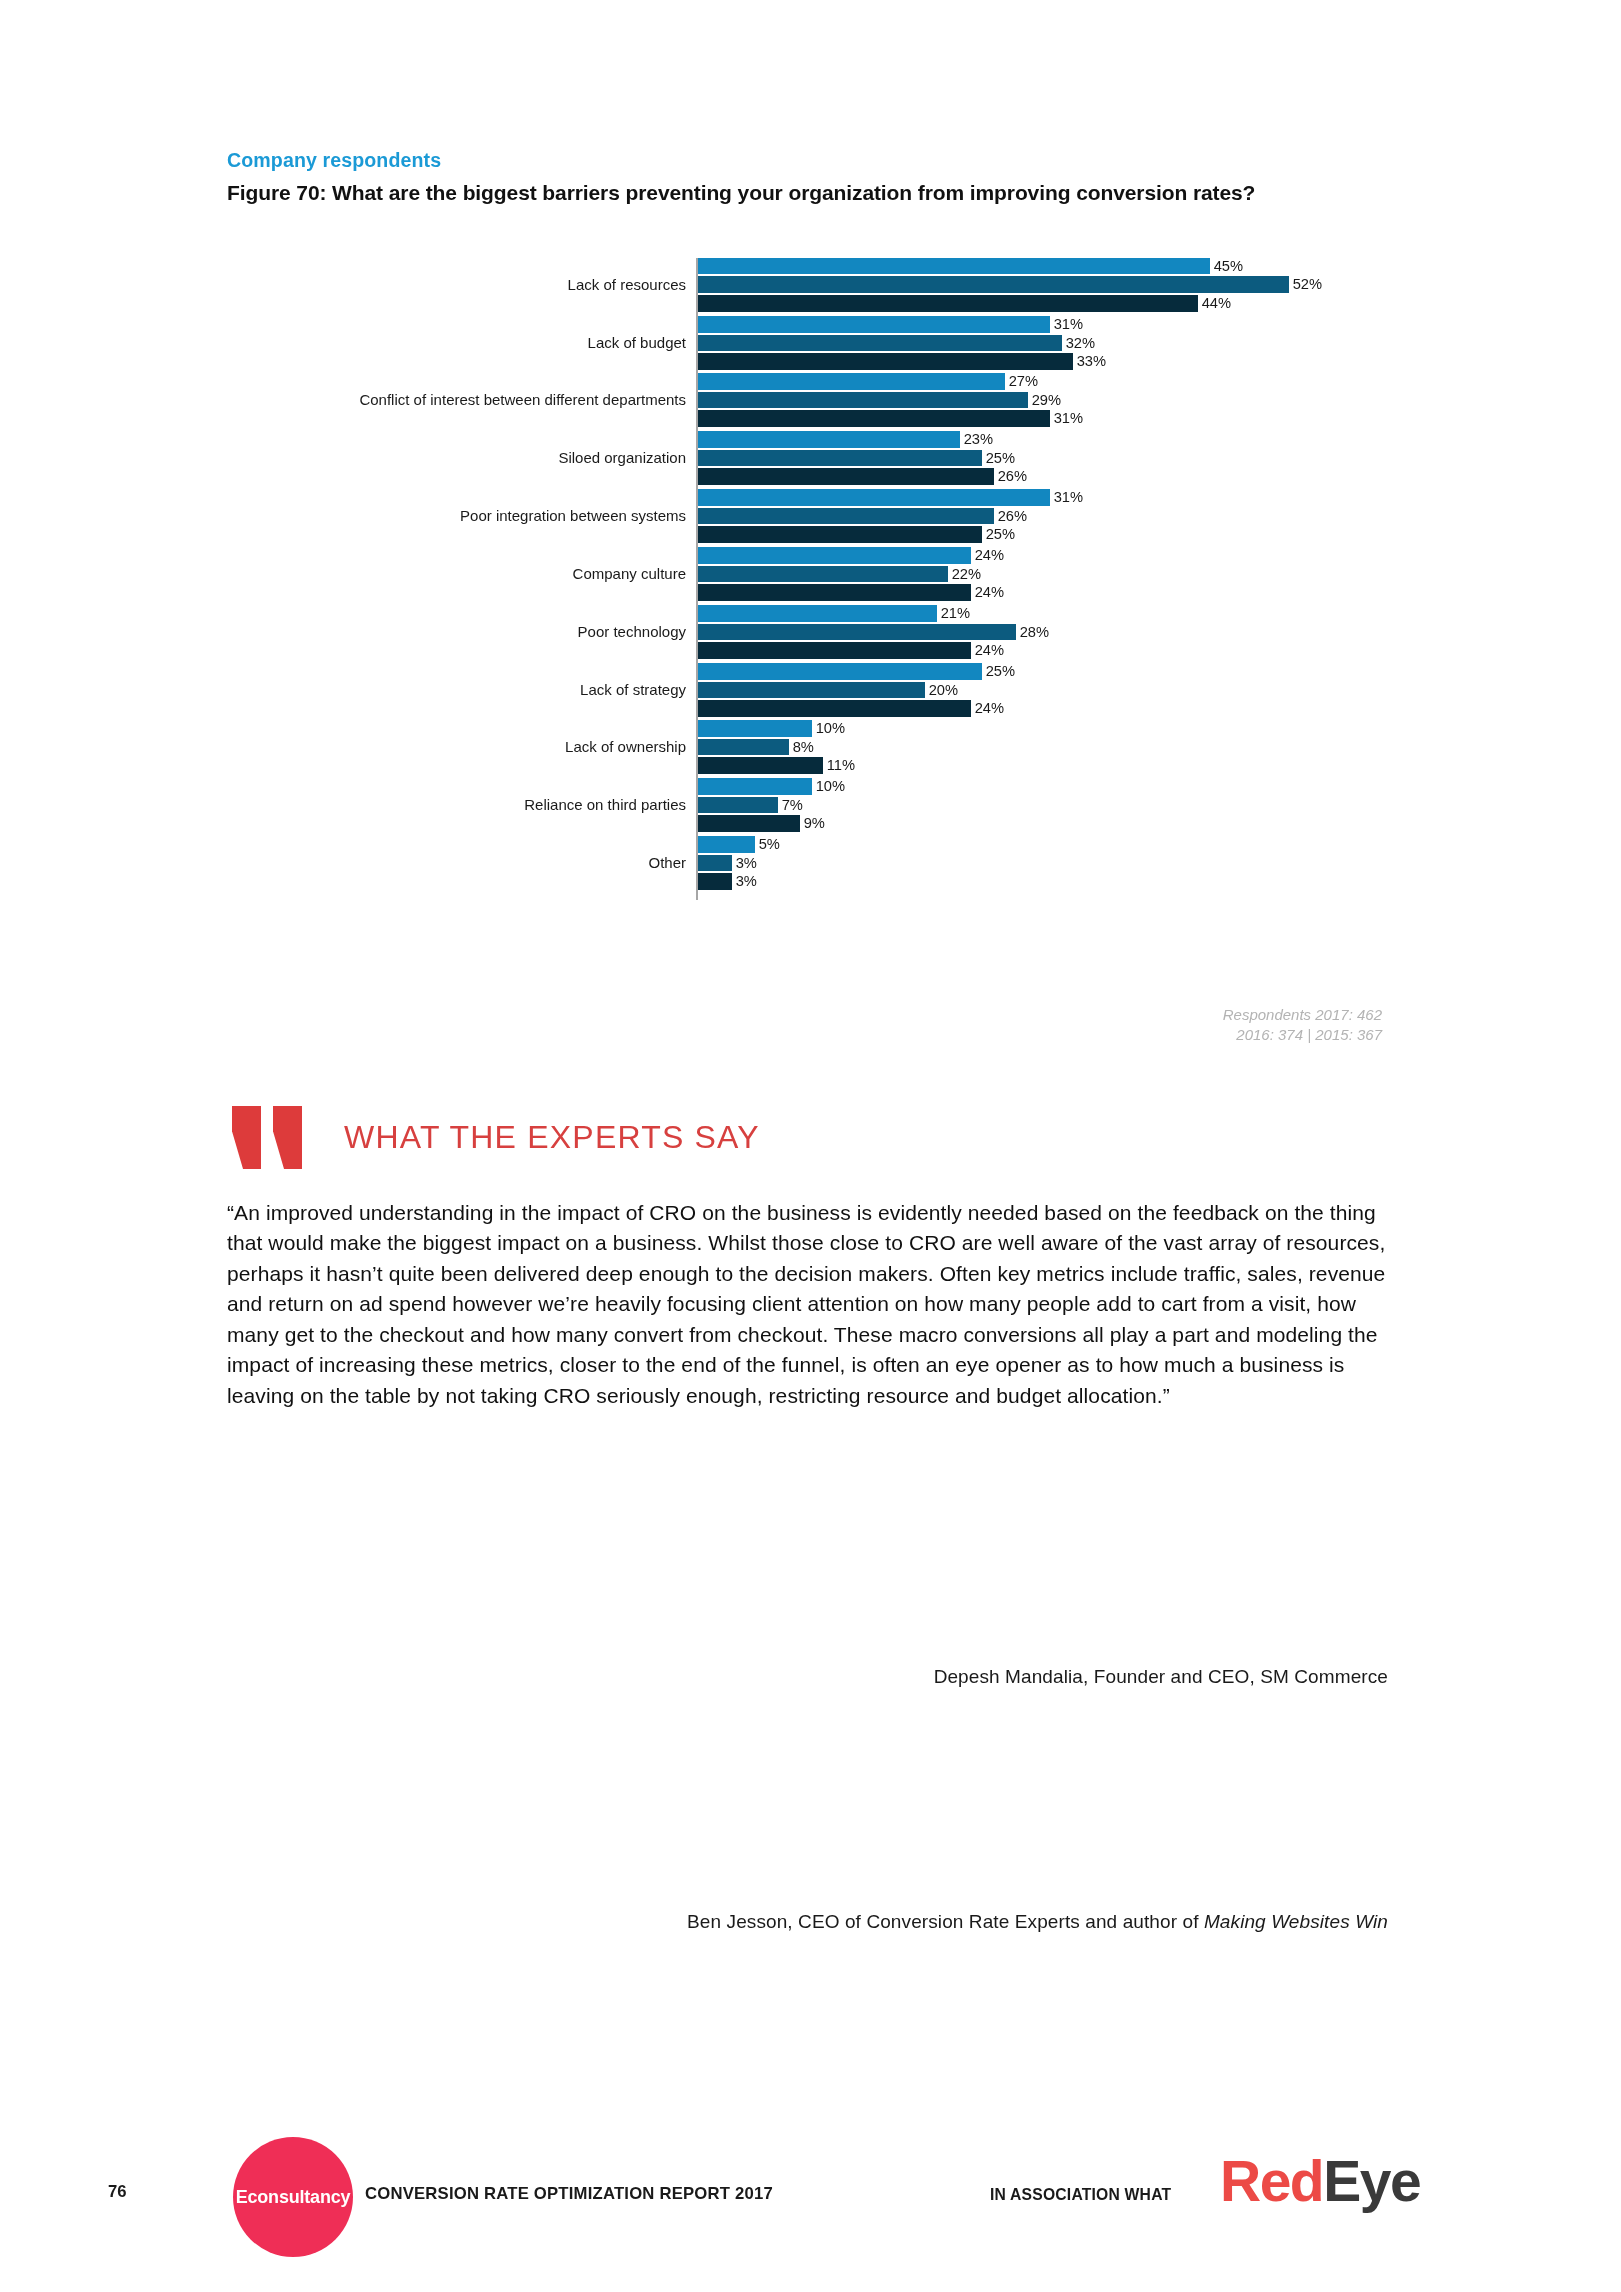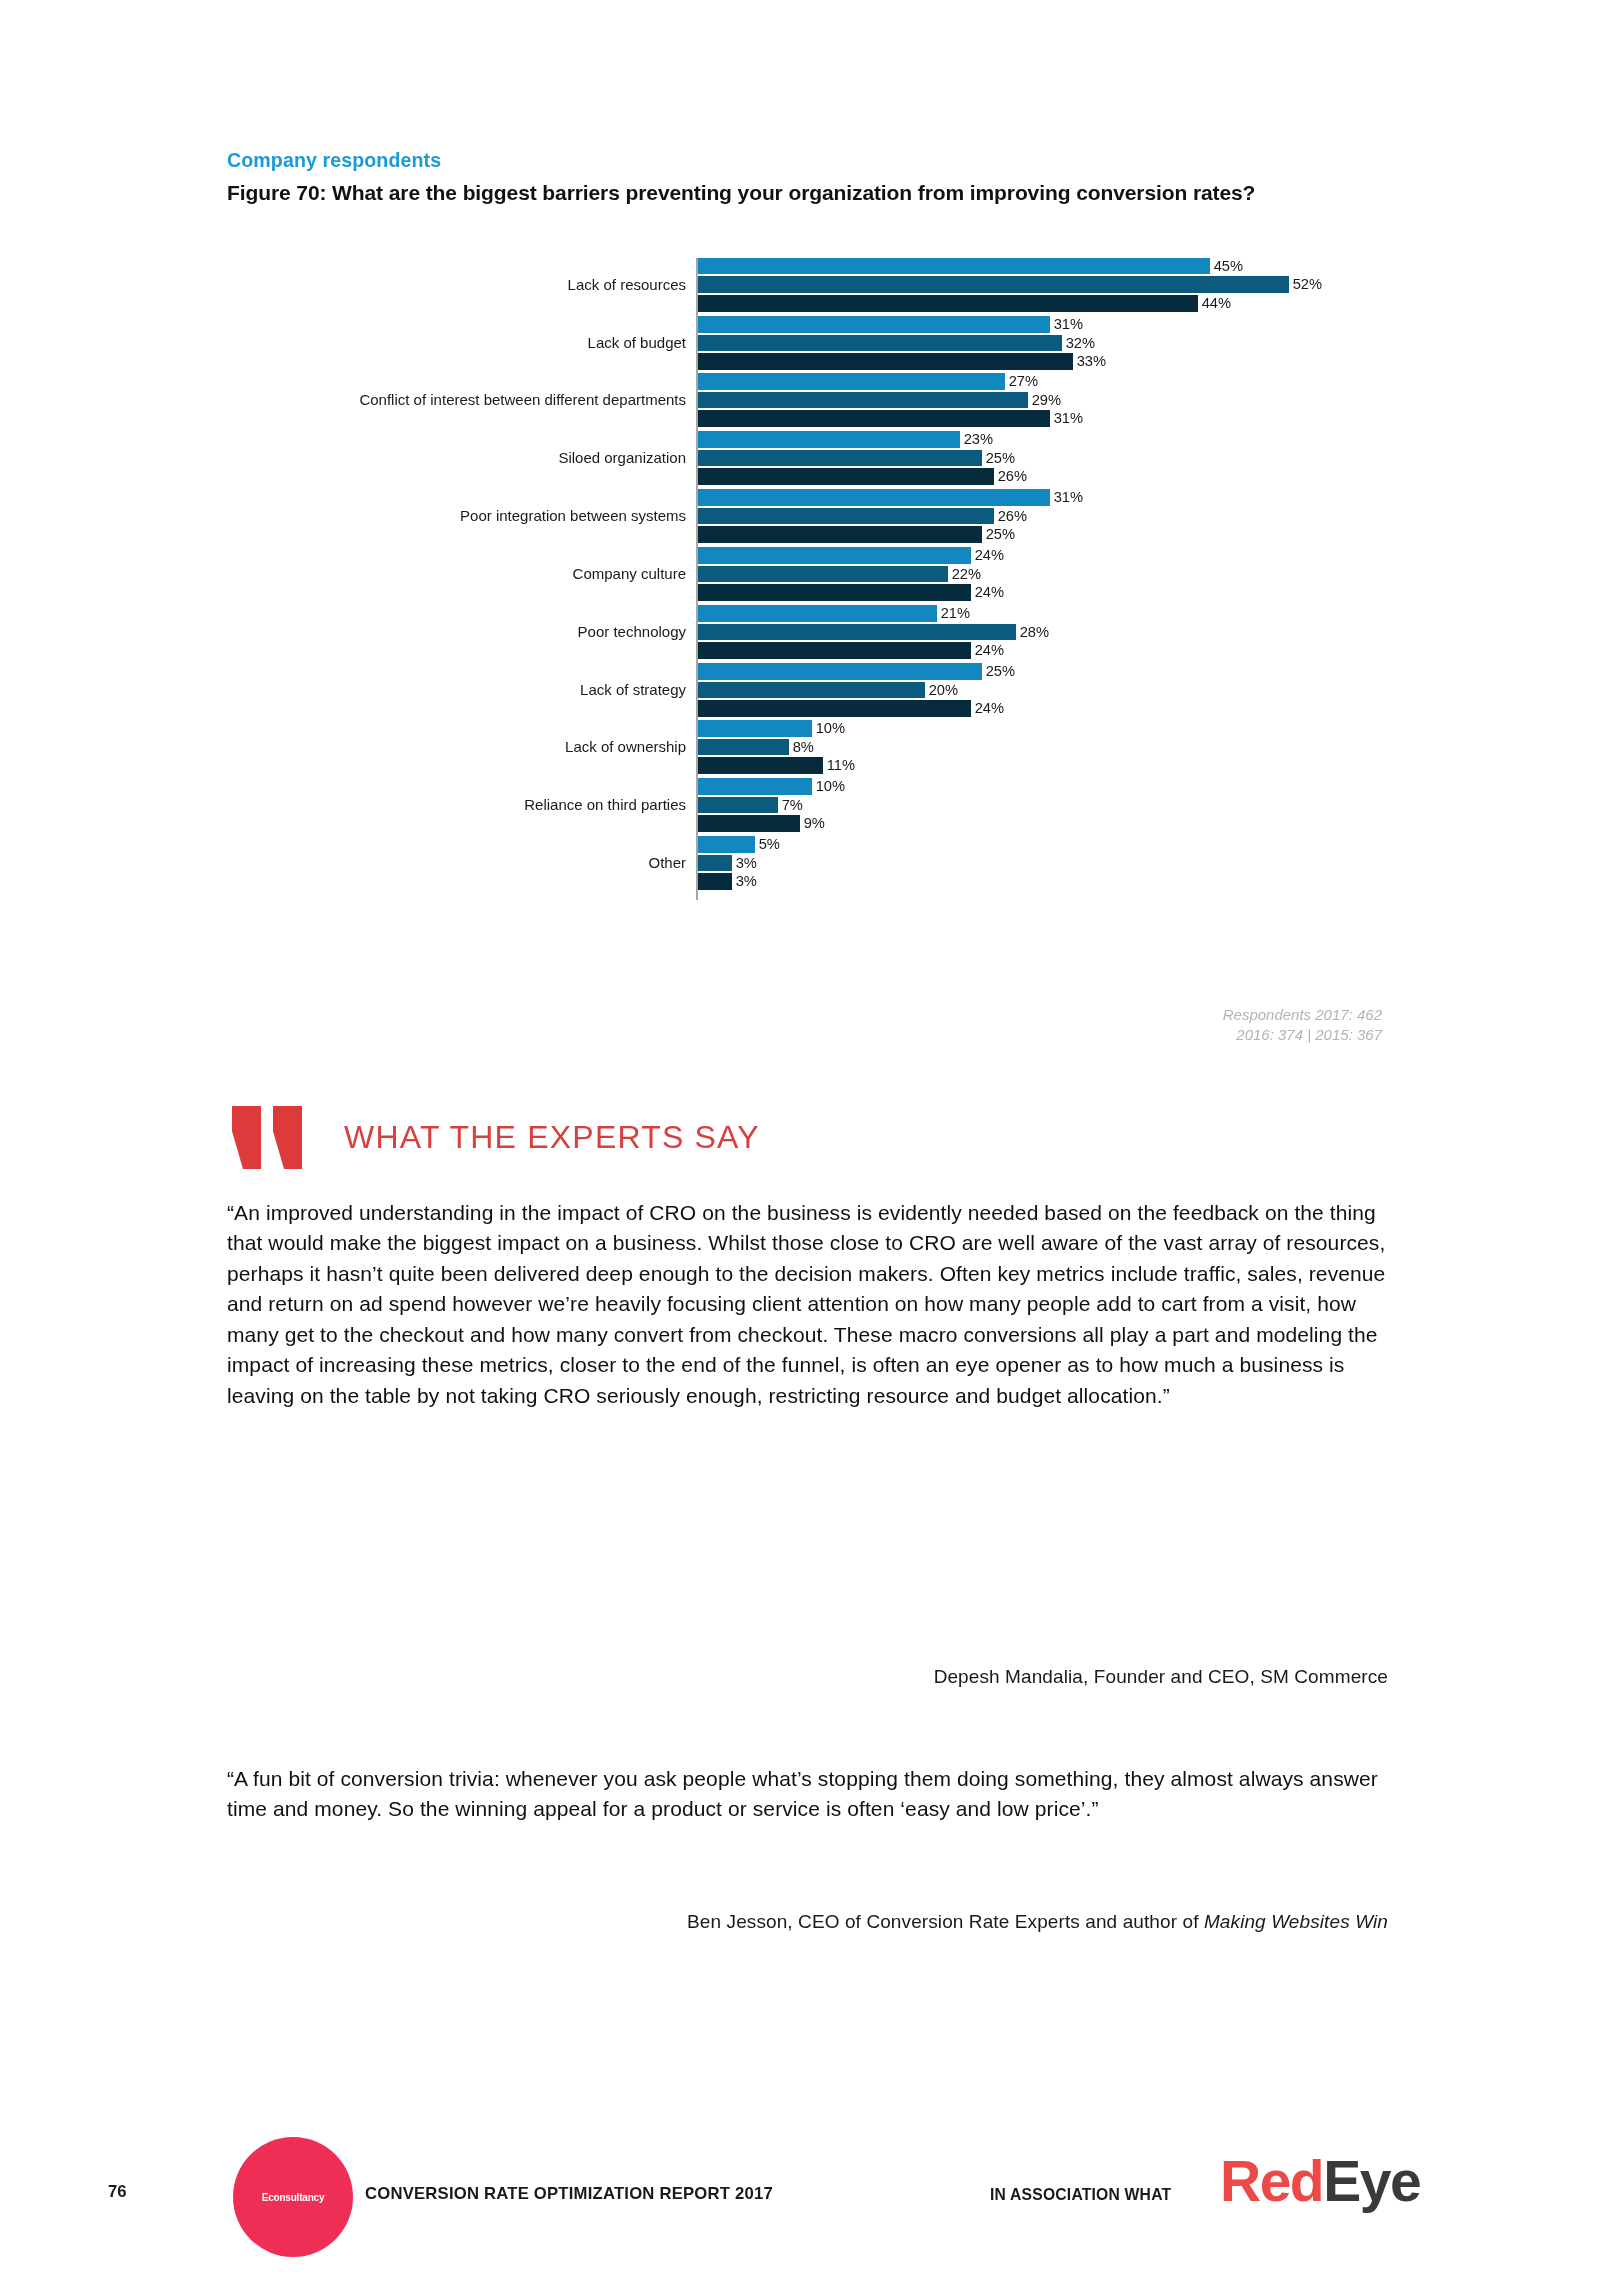--- a/index.html
+++ b/index.html
@@ -223,21 +223,21 @@
     width: 120px;
     height: 120px;
     border-radius: 50%;
     background: #ef2e56;
     display: flex;
     align-items: center;
     justify-content: center;
   }
   .econ-logo span {
     color: #ffffff;
-    font-size: 10px;
+    font-size: 18px;
     font-weight: bold;
     letter-spacing: -0.2px;
   }
   .footer-title {
     position: absolute;
     left: 365px;
     top: 37px;
     font-size: 16.7px;
     font-weight: bold;
     color: #1a1a1a;
@@ -480,21 +480,20 @@
         <span class="q2"></span>
     </div>
     <div class="experts-title">WHAT THE EXPERTS SAY</div>
   </div>
 
   <div class="quote-block quote-1">“An improved understanding in the impact of CRO on the business is evidently needed based on the feedback on the thing that would make the biggest impact on a business. Whilst those close to CRO are well aware of the vast array of resources, perhaps it hasn’t quite been delivered deep enough to the decision makers. Often key metrics include traffic, sales, revenue and return on ad spend however we’re heavily focusing client attention on how many people add to cart from a visit, how many get to the checkout and how many convert from checkout. These macro conversions all play a part and modeling the impact of increasing these metrics, closer to the end of the funnel, is often an eye opener as to how much a business is leaving on the table by not taking CRO seriously enough, restricting resource and budget allocation.”</div>
   <div class="attrib attrib-1">
     <span>Depesh Mandalia, Founder and CEO, SM Commerce</span>
   </div>
 
-  <div class="quote-block quote-2">“A fun bit of conversion trivia: whenever you ask people what’s stopping them doing something, they almost always answer time and money. So the winning appeal for a product or service is often ‘easy and low price’.”</div>
   <div class="attrib attrib-2">
     <span>Ben Jesson, CEO of Conversion Rate Experts and author of </span><em>Making Websites Win</em>
   </div>
 
   <div class="footer">
     <div class="page-num">76</div>
     <div class="econ-logo">
       <span>Econsultancy</span>
     </div>
     <div class="footer-title">CONVERSION RATE OPTIMIZATION REPORT 2017</div>

